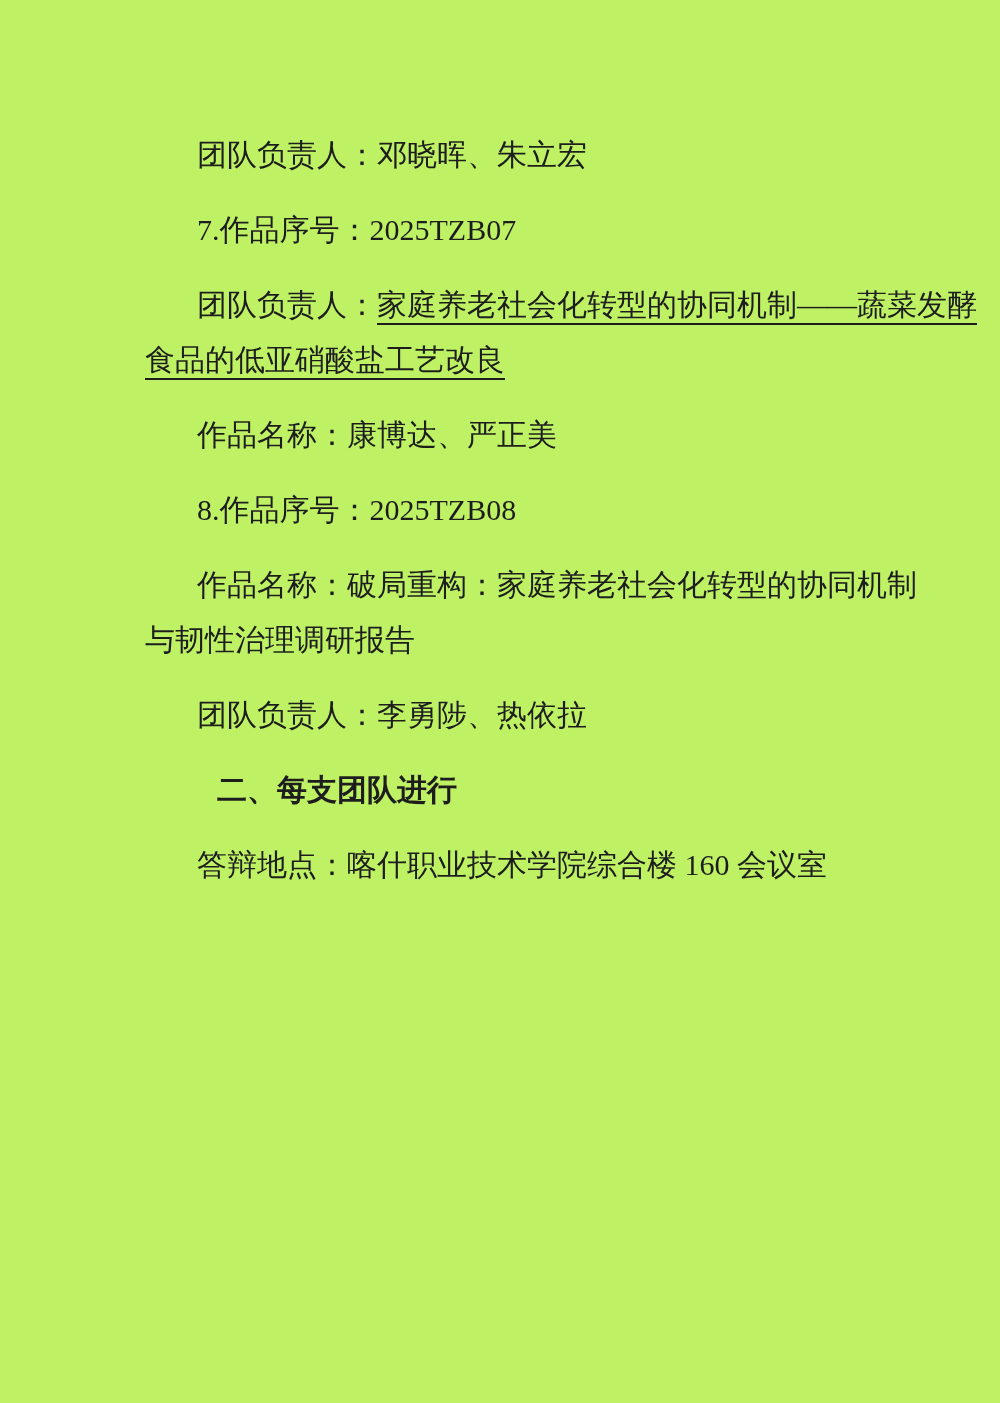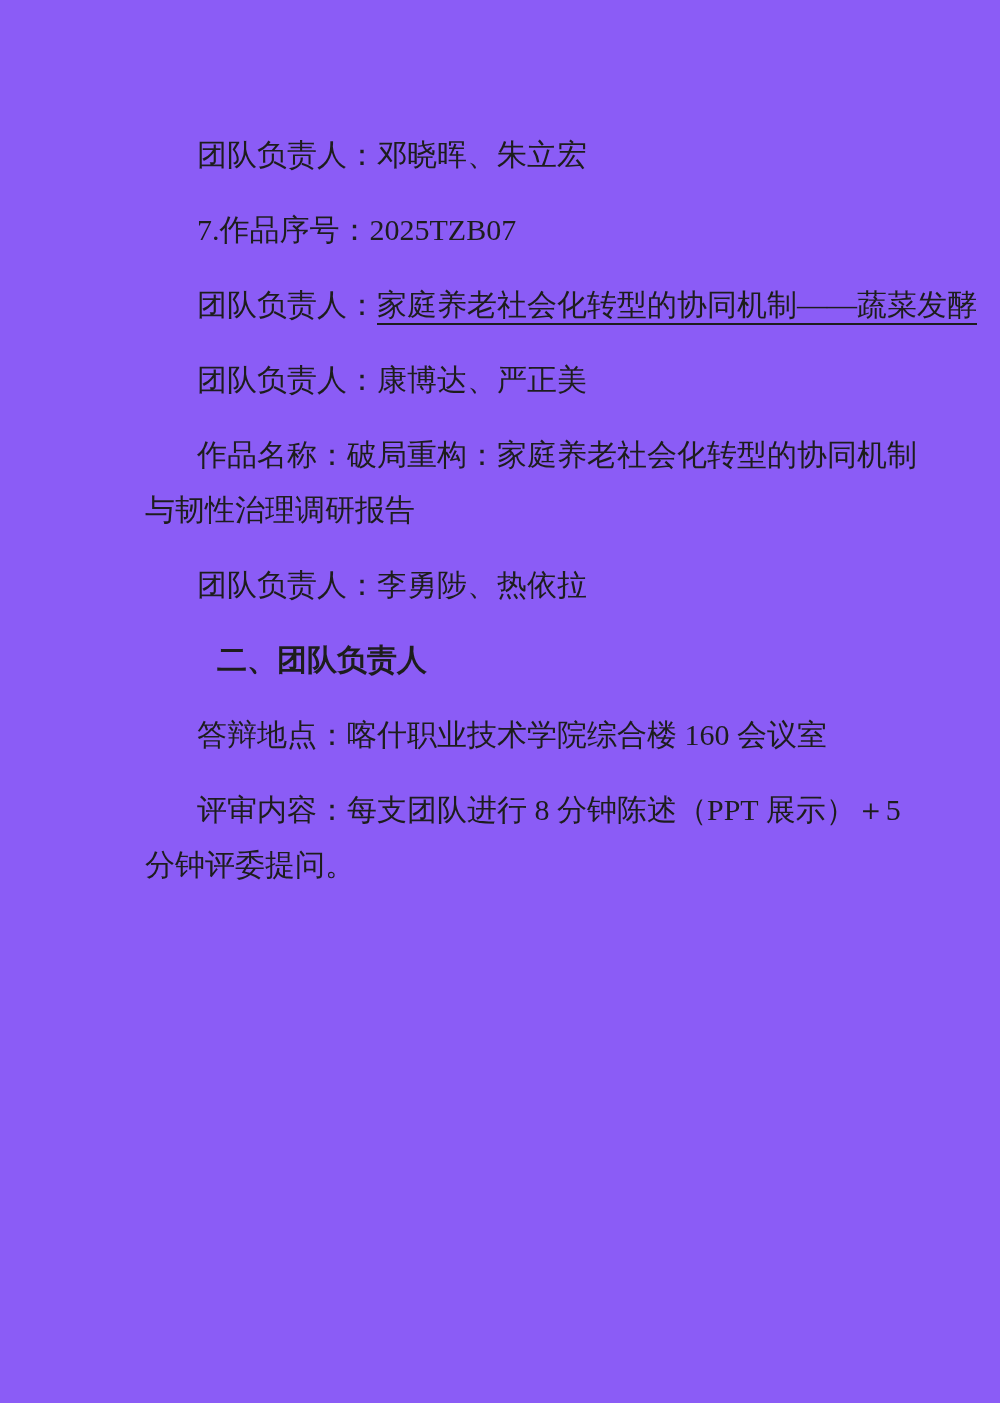--- a/index.html
+++ b/index.html
@@ -5,21 +5,21 @@
   html, body {
     margin: 0;
     padding: 0;
     background: #ffffff;
   }
   .page {
     position: relative;
     width: 1000px;
     height: 1403px;
     box-sizing: border-box;
-    background: #8b5cf6;
+    background: #bef264;
     padding: 127px 135px 0 145px;
     font-family: "Liberation Serif", "DejaVu Serif", serif;
     font-size: 30px;
     line-height: 55px;
     color: #1d1d1d;
     overflow: hidden;
   }
   .para {
     margin: 0 0 20px 0;
     padding: 0;
@@ -54,44 +54,44 @@
   <p class="para">
     <span class="line indent">团队负责人：邓晓晖、朱立宏</span>
   </p>
 
   <p class="para">
     <span class="line indent">7.作品序号：2025TZB07</span>
   </p>
 
   <p class="para">
     <span class="line indent"><span>团队负责人：</span><span class="u">家庭养老社会化转型的协同机制——蔬菜发酵</span></span>
+    <span class="line"><span class="u">食品的低亚硝酸盐工艺改良</span></span>
   </p>
 
   <p class="para">
-    <span class="line indent">团队负责人：康博达、严正美</span>
+    <span class="line indent">作品名称：康博达、严正美</span>
   </p>
 
+  <p class="para">
+    <span class="line indent">8.作品序号：2025TZB08</span>
+  </p>
 
   <p class="para">
     <span class="line indent">作品名称：破局重构：家庭养老社会化转型的协同机制</span>
     <span class="line">与韧性治理调研报告</span>
   </p>
 
   <p class="para">
     <span class="line indent">团队负责人：李勇陟、热依拉</span>
   </p>
 
   <p class="para heading">
-    <span class="line indent">二、团队负责人</span>
+    <span class="line indent">二、每支团队进行</span>
   </p>
 
 
   <p class="para">
     <span class="line indent">答辩地点：喀什职业技术学院综合楼 160 会议室</span>
   </p>
 
-  <p class="para">
-    <span class="line indent">评审内容：每支团队进行 8 分钟陈述（PPT 展示）＋5</span>
-    <span class="line">分钟评委提问。</span>
-  </p>
 
 
 </div>
 
 </body></html>

